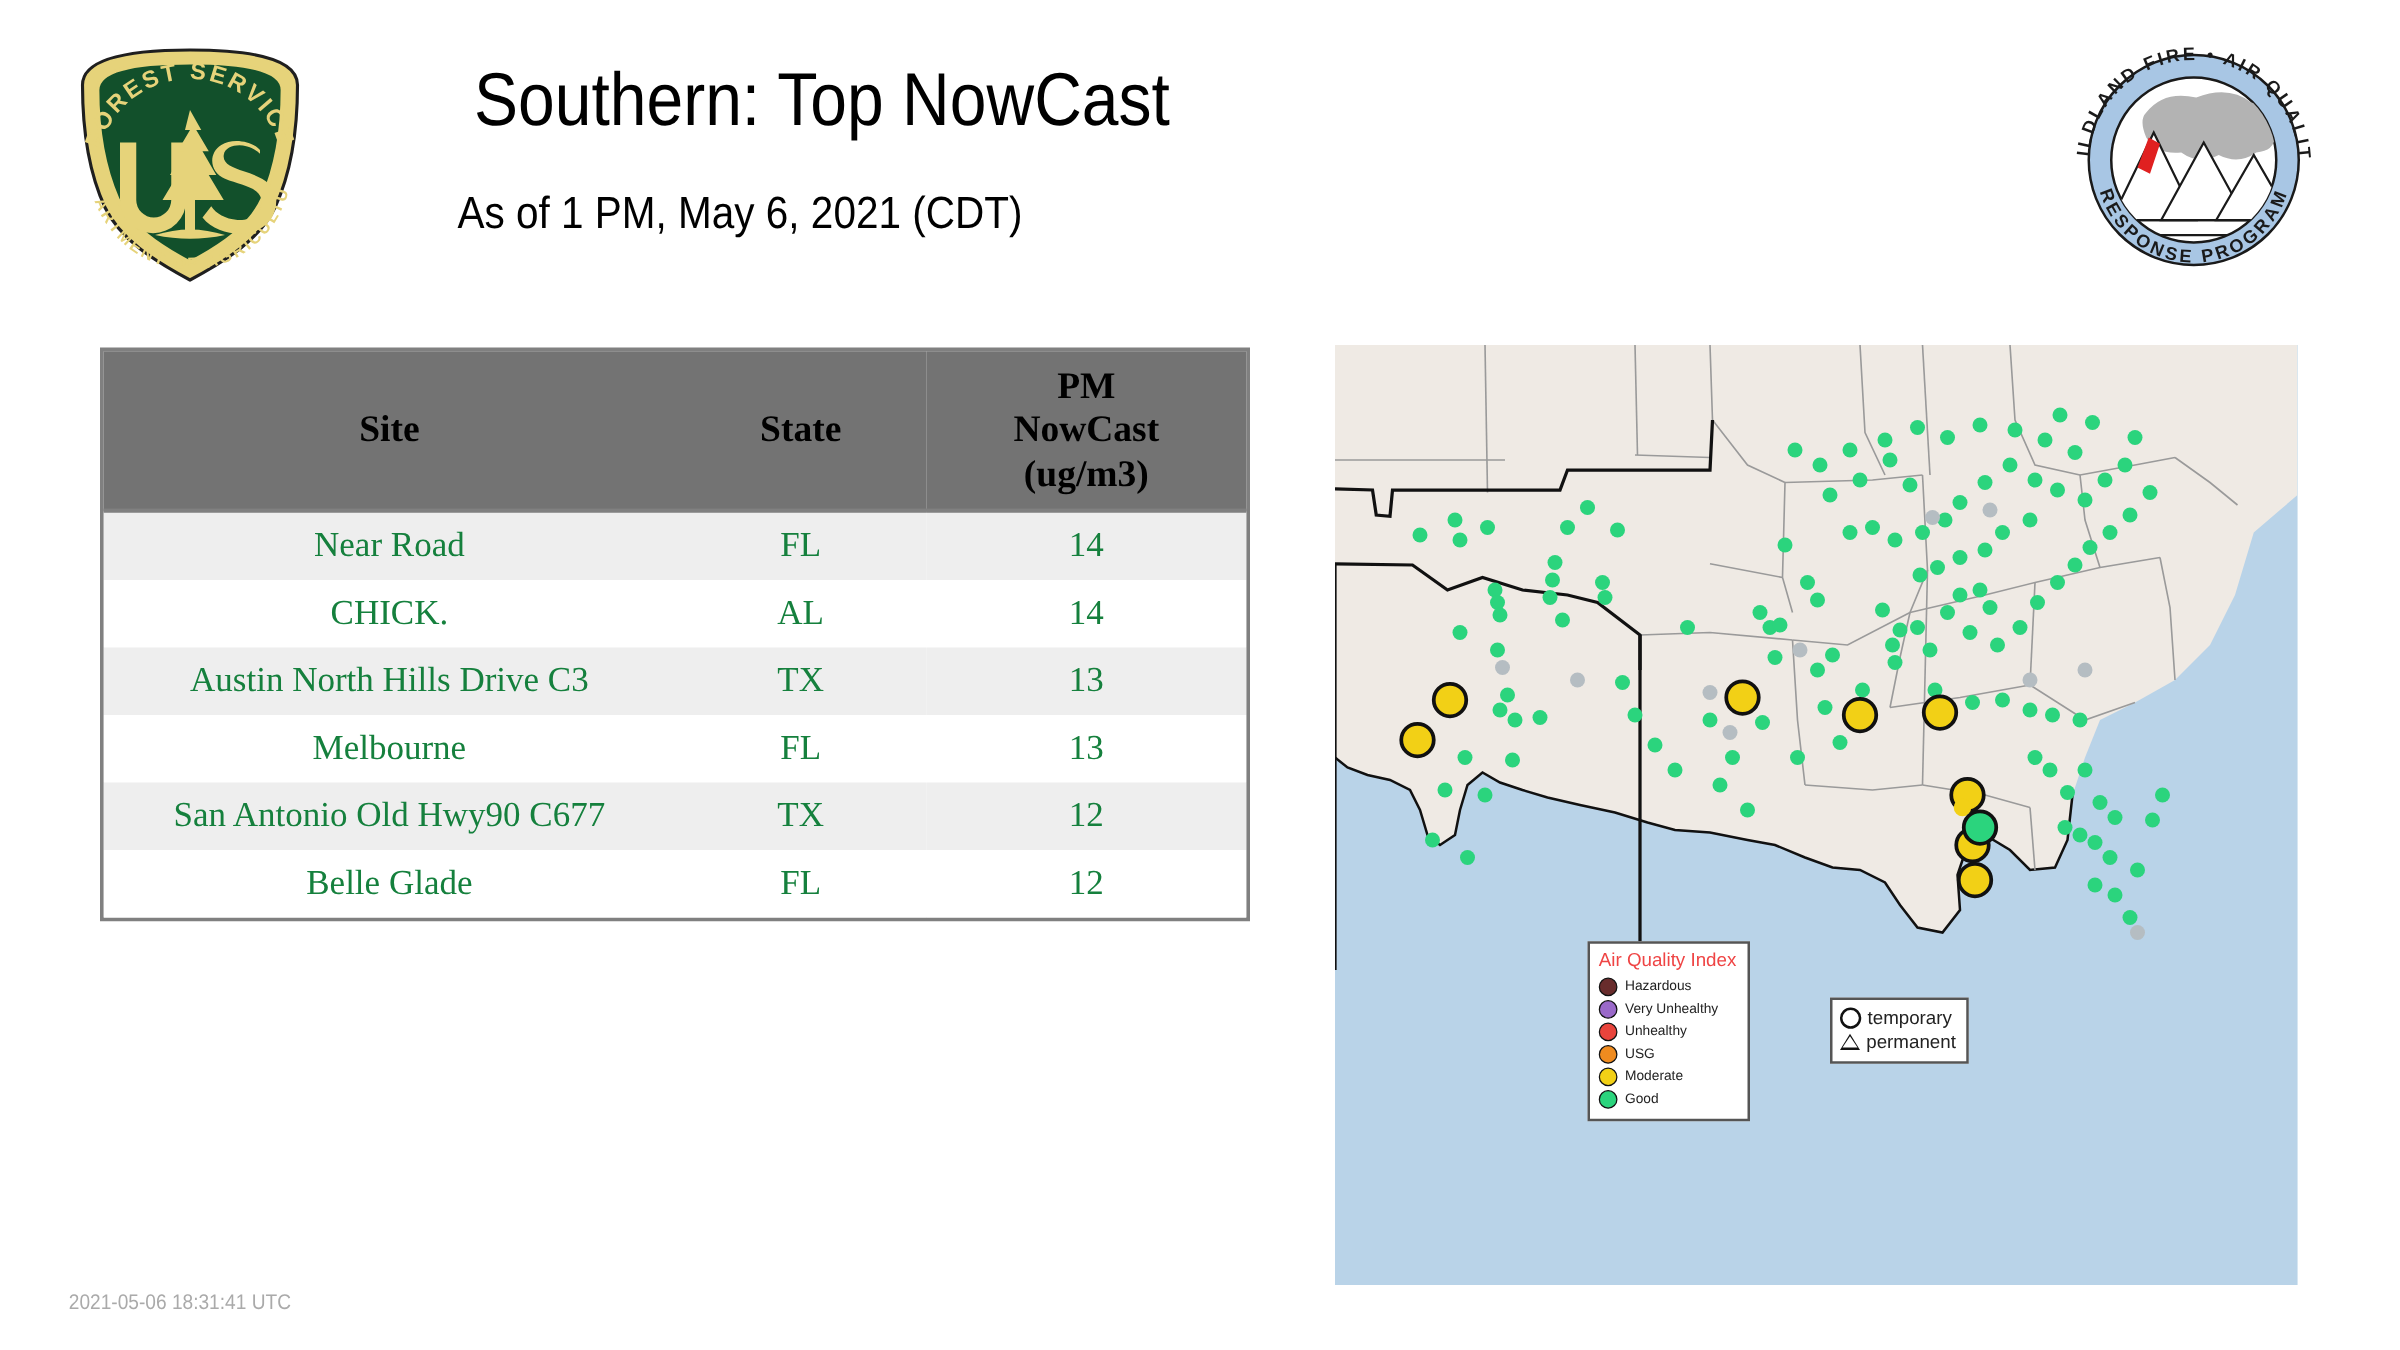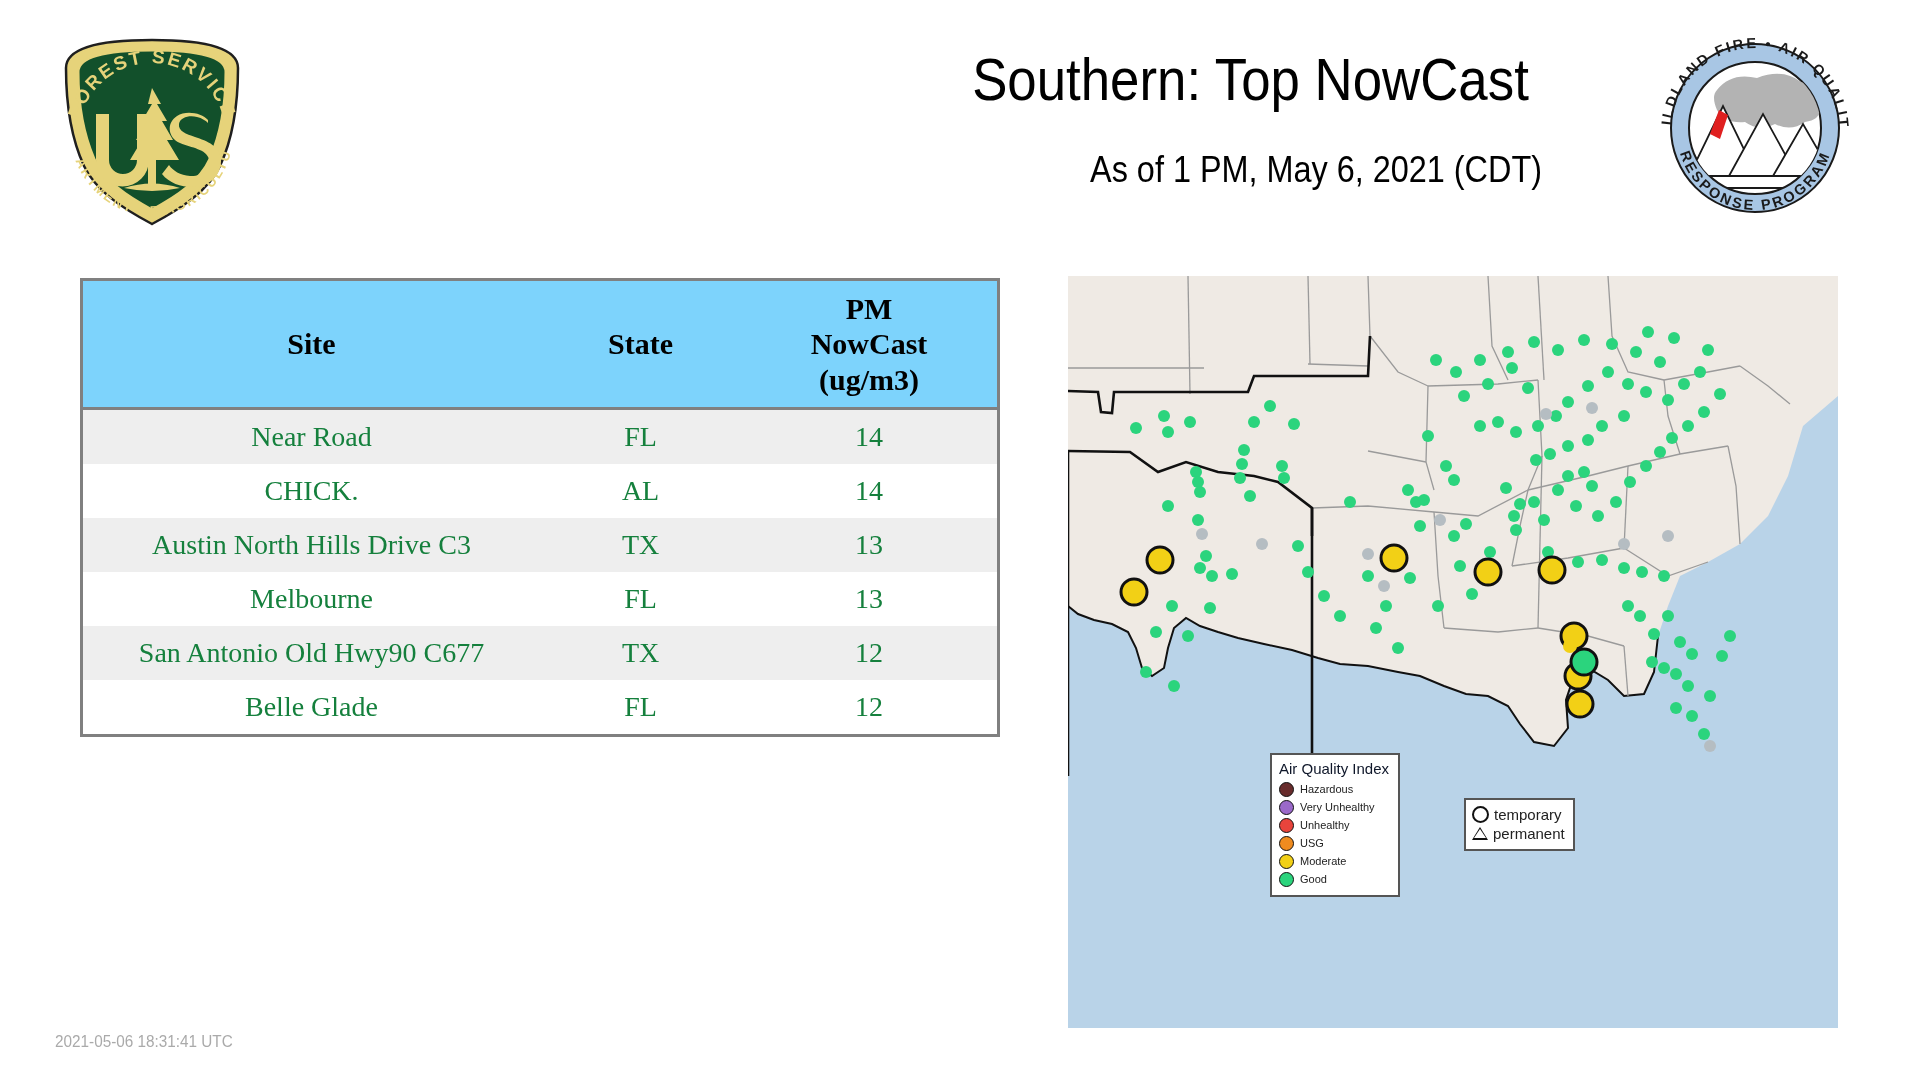--- a/index.html
+++ b/index.html
@@ -8,21 +8,21 @@
     background:#ffffff;
     font-family:"Liberation Sans", sans-serif;
     overflow:hidden;
     position:relative;
   }
 
   
   #usfs-logo{position:absolute;left:52px;top:28px;width:200px;height:208px;}
   #wfaq-logo{position:absolute;left:1655px;top:28px;width:200px;height:200px;}
 
-  #title-block{position:absolute;left:288px;top:48px;width:1320px;text-align:right;}
+  #title-block{position:absolute;left:300px;top:48px;width:1320px;text-align:left;}
   #page-title{
     font-size:60px;font-weight:400;color:#000;letter-spacing:0px;
     line-height:1.05;white-space:nowrap;
     transform:scaleX(0.88);transform-origin:center center;
   }
   #page-subtitle{
     margin-top:38px;
     font-size:36px;font-weight:400;color:#000;
     transform:scaleX(0.9);transform-origin:center center;
     white-space:nowrap;
@@ -33,21 +33,21 @@
     position:absolute;left:80px;top:278px;width:920px;
     border:3px solid #808080;
     box-sizing:border-box;
     background:#fff;
   }
   table.nowcast{
     border-collapse:collapse;width:100%;
     font-family:"Liberation Serif", serif;
   }
   table.nowcast thead th{
-    background:#7dd3fc;
+    background:#737373;
     border-bottom:3px solid #808080;
     font-weight:bold;
     font-size:30px;
     color:#000;
     padding:10px 4px;
     text-align:center;
     line-height:1.18;
   }
   thead th.site-col{width:50%;}
   thead th.state-col{width:22%;margin-top:36px;}
@@ -76,21 +76,21 @@
     position:absolute;left:1068px;top:276px;width:770px;height:752px;
     overflow:hidden;background:#b9d3e8;
   }
   #map-svg{display:block;width:770px;height:752px;}
 
   .legend-box{
     position:absolute;background:#ffffff;border:2px solid #555;
     font-family:"Liberation Sans", sans-serif;color:#222;
   }
   #aqi-legend{left:202px;top:477px;padding:5px 9px 7px 7px;}
-  #aqi-legend .legend-title{font-size:15px;text-align:center;margin-bottom:3px;color:#0f172a;}
+  #aqi-legend .legend-title{font-size:15px;text-align:center;margin-bottom:3px;color:#ef4444;}
   #aqi-legend .legend-row{display:flex;align-items:center;height:18px;}
   #aqi-legend .swatch{
     width:13px;height:13px;border-radius:50%;border:1.5px solid #111;
     margin-right:6px;flex:0 0 auto;
   }
   #aqi-legend .legend-label{font-size:11px;line-height:1;white-space:nowrap;}
 
   #sym-legend{left:396px;top:522px;padding:5px 8px 6px 6px;text-align:center;}
   #sym-legend .sym-row{display:flex;align-items:center;height:19px;}
   #sym-legend .sym-label{font-size:15px;margin-left:5px;white-space:nowrap;}

